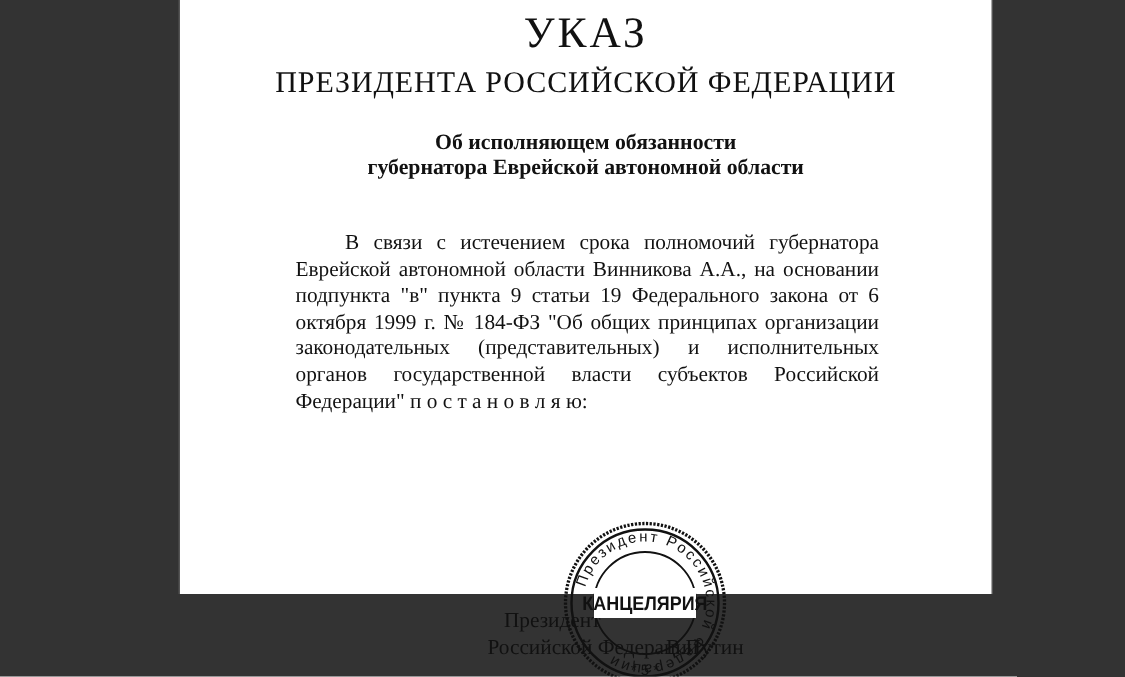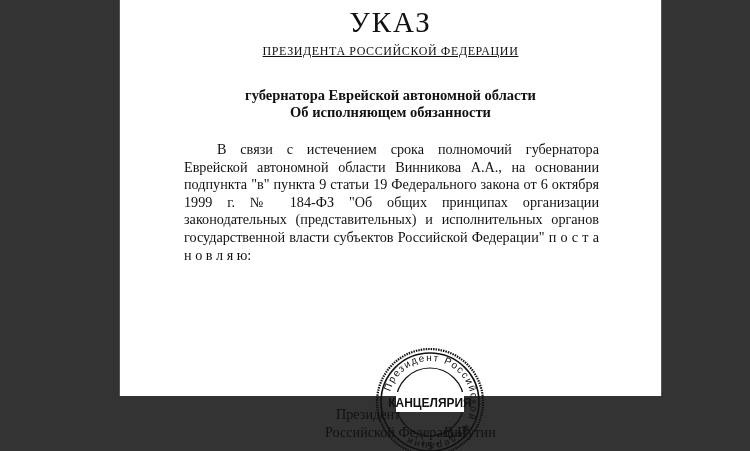--- a/index.html
+++ b/index.html
@@ -1,37 +1,37 @@
 <!DOCTYPE html>
 <html><head>
 <meta charset="utf-8">
 <style>
   html, body { margin:0; padding:0; }
   body { width:750px; height:451px; background:#333333; position:relative; overflow:hidden; }
   .page { position:absolute; left:120px; top:0; width:541px; height:396px; background:#ffffff;
           box-shadow: -1px 0 0 #555, 1px 0 0 #555; }
   .serif { font-family:"Liberation Serif","DejaVu Serif",serif; color:#111;text-align:right; }
   .title { position:absolute; left:0; width:100%; top:6px; text-align:center; font-size:29px; letter-spacing:2px; }
-  .subtitle { position:absolute; left:0; width:100%; top:44px; text-align:center; font-size:12px; letter-spacing:0.6px;text-decoration:underline; }
+  .subtitle { position:absolute; left:0; width:100%; top:44px; text-align:center; font-size:20px; letter-spacing:0.6px; }
   .heading { position:absolute; left:0; width:100%; top:87px; text-align:center; font-size:14.5px; font-weight:bold; line-height:17px; }
   .body { position:absolute; left:64px; width:415px; top:141px; font-size:14.2px; line-height:17.6px; text-align:justify; }
-  .body p { margin:0; }
+  .body p { margin:13px; }
   .indent { text-indent:33px; }
   .sign { position:absolute; font-size:14.2px; }
   .stamp { position:absolute; left:254px; top:346px; width:112px; height:112px; }
 </style>
 </head>
 <body>
 
 <div class="page">
   <div class="title serif">УКАЗ</div>
   <div class="subtitle serif">ПРЕЗИДЕНТА РОССИЙСКОЙ ФЕДЕРАЦИИ</div>
   <div class="heading serif">
+    <div>Об исполняющем обязанности</div>
     <div>губернатора Еврейской автономной области</div>
-    <div>Об исполняющем обязанности</div>
   </div>
   <div class="body serif">
     <p class="indent">В связи с истечением срока полномочий губернатора Еврейской автономной области Винникова А.А., на основании подпункта "в" пункта 9 статьи 19 Федерального закона от 6 октября 1999 г. № 184-ФЗ "Об общих принципах организации законодательных (представительных) и исполнительных органов государственной власти субъектов Российской Федерации" п о с т а н о в л я ю:</p>
   </div>
 
   <div class="sign serif" style="left:216px; top:406px;">Президент</div>
   <div class="sign serif" style="left:205px; top:424px;">Российской Федерации</div>
   <div class="sign serif" style="left:324px; top:424px;">В.Путин</div>
 
   <div class="stamp">

